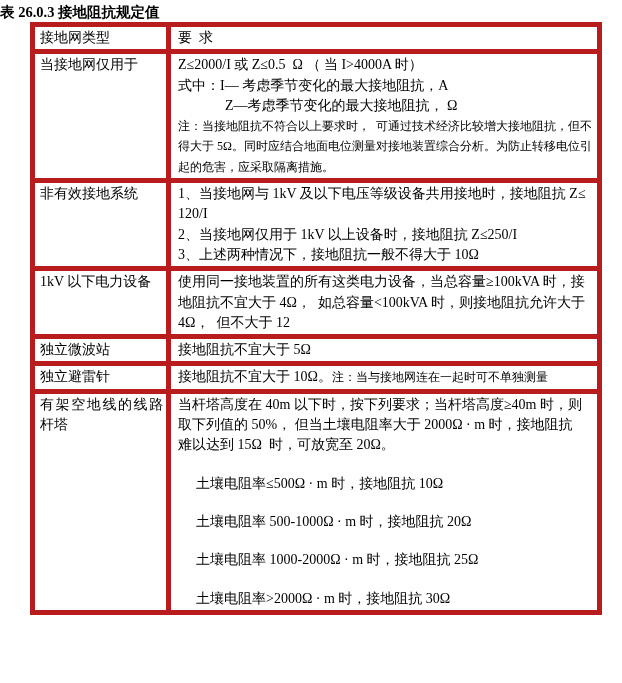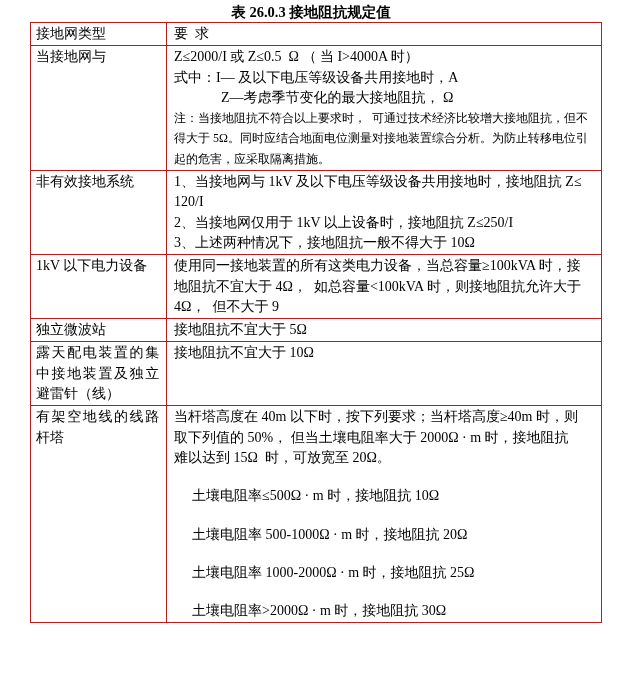--- a/index.html
+++ b/index.html
@@ -2,29 +2,29 @@
 <html><head>
 <meta charset="utf-8">
 <style>
   html,body { margin:0; padding:0; }
   body {
     width:622px; height:683px; background:#ffffff; color:#000;
     font-family:"Liberation Serif","DejaVu Serif",serif;
     overflow:hidden;
   }
   .doc-title {
-    text-align:center; font-weight:bold; font-size:14.5px;
+    font-weight:bold; font-size:14.5px;
     padding-top:3px; height:19px; white-space:pre;
   }
   table.tbl {
     border-collapse:collapse; table-layout:fixed;
     margin-left:30px; width:572px;
   }
   th,td {
-    border:1px solid #b91c1c; vertical-align:top;
+    border:5px solid #b91c1c; vertical-align:top;
     padding:1px 5px; font-weight:normal; text-align:left;
   }
   th { white-space:pre; font-size:14px; line-height:20.3px; }
   col.c1 { width:136px; }
   td.c2, th.c2 { padding-left:7px; }
   .line { white-space:pre; line-height:20.3px; font-size:14px; }
   .note { font-size:12px; }
   .sp { letter-spacing:1.6px; }
   .ind1 { padding-left:18px;margin-top:18px; }
   .ind3 { padding-left:47px; }
@@ -41,25 +41,25 @@
       </colgroup>
     <thead>
       <tr>
         <th class="c1">接地网类型</th>
         <th class="c2">要  求</th>
       </tr>
     </thead>
     <tbody id="tbody">
         <tr>
           <td class="c1">
-            <div class="line"><span>当接地网与</span></div>
+            <div class="line"><span>当接地网仅用于</span></div>
           </td>
           <td class="c2">
             <div class="line"><span>Z≤2000/I 或 Z≤0.5  Ω （ 当 I&gt;4000A 时）</span></div>
-            <div class="line"><span>式中：I— 及以下电压等级设备共用接地时，A</span></div>
+            <div class="line"><span>式中：I— 考虑季节变化的最大接地阻抗，A</span></div>
             <div class="line ind3"><span>Z—考虑季节变化的最大接地阻抗， Ω</span></div>
             <div class="line note"><span>注：当接地阻抗不符合以上要求时，  可通过技术经济比较增大接地阻抗，但不</span></div>
             <div class="line note"><span>得大于 5Ω。同时应结合地面电位测量对接地装置综合分析。为防止转移电位引</span></div>
             <div class="line note"><span>起的危害，应采取隔离措施。</span></div>
           </td>
         </tr>
         <tr>
           <td class="c1">
             <div class="line"><span>非有效接地系统</span></div>
           </td>
@@ -70,39 +70,37 @@
             <div class="line"><span>3、上述两种情况下，接地阻抗一般不得大于 10Ω</span></div>
           </td>
         </tr>
         <tr>
           <td class="c1">
             <div class="line"><span>1kV 以下电力设备</span></div>
           </td>
           <td class="c2">
             <div class="line"><span>使用同一接地装置的所有这类电力设备，当总容量≥100kVA 时，接</span></div>
             <div class="line"><span>地阻抗不宜大于 4Ω，  如总容量&lt;100kVA 时，则接地阻抗允许大于</span></div>
-            <div class="line"><span>4Ω，  但不大于 9</span></div>
+            <div class="line"><span>4Ω，  但不大于 12</span></div>
           </td>
         </tr>
         <tr>
           <td class="c1">
             <div class="line"><span>独立微波站</span></div>
           </td>
           <td class="c2">
             <div class="line"><span>接地阻抗不宜大于 5Ω</span></div>
           </td>
         </tr>
         <tr>
           <td class="c1">
-            <div class="line sp"><span>露天配电装置的集</span></div>
-            <div class="line sp"><span>中接地装置及独立</span></div>
-            <div class="line"><span>避雷针（线）</span></div>
+            <div class="line"><span>独立避雷针</span></div>
           </td>
           <td class="c2">
-            <div class="line"><span>接地阻抗不宜大于 10Ω</span></div>
+            <div class="line"><span>接地阻抗不宜大于 10Ω。</span><span class="note">注：当与接地网连在一起时可不单独测量</span></div>
           </td>
         </tr>
         <tr>
           <td class="c1">
             <div class="line sp"><span>有架空地线的线路</span></div>
             <div class="line"><span>杆塔</span></div>
           </td>
           <td class="c2">
             <div class="line"><span>当杆塔高度在 40m 以下时，按下列要求；当杆塔高度≥40m 时，则</span></div>
             <div class="line"><span>取下列值的 50%， 但当土壤电阻率大于 2000Ω · m 时，接地阻抗</span></div>

